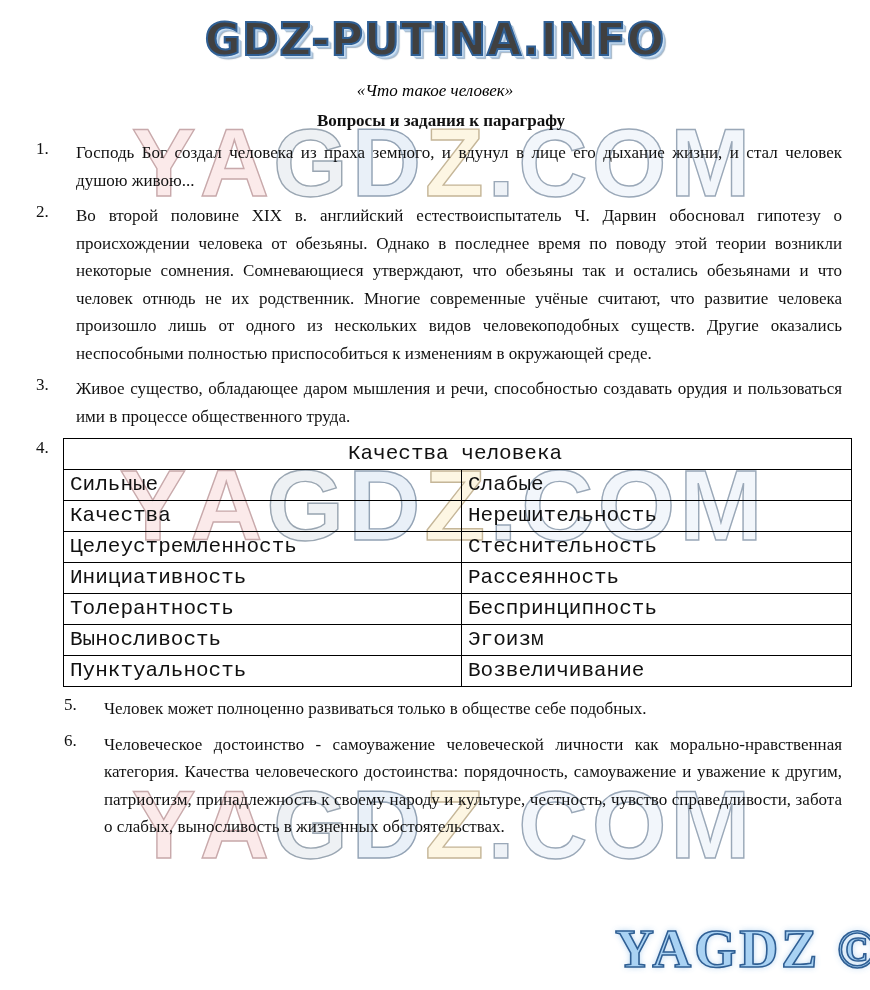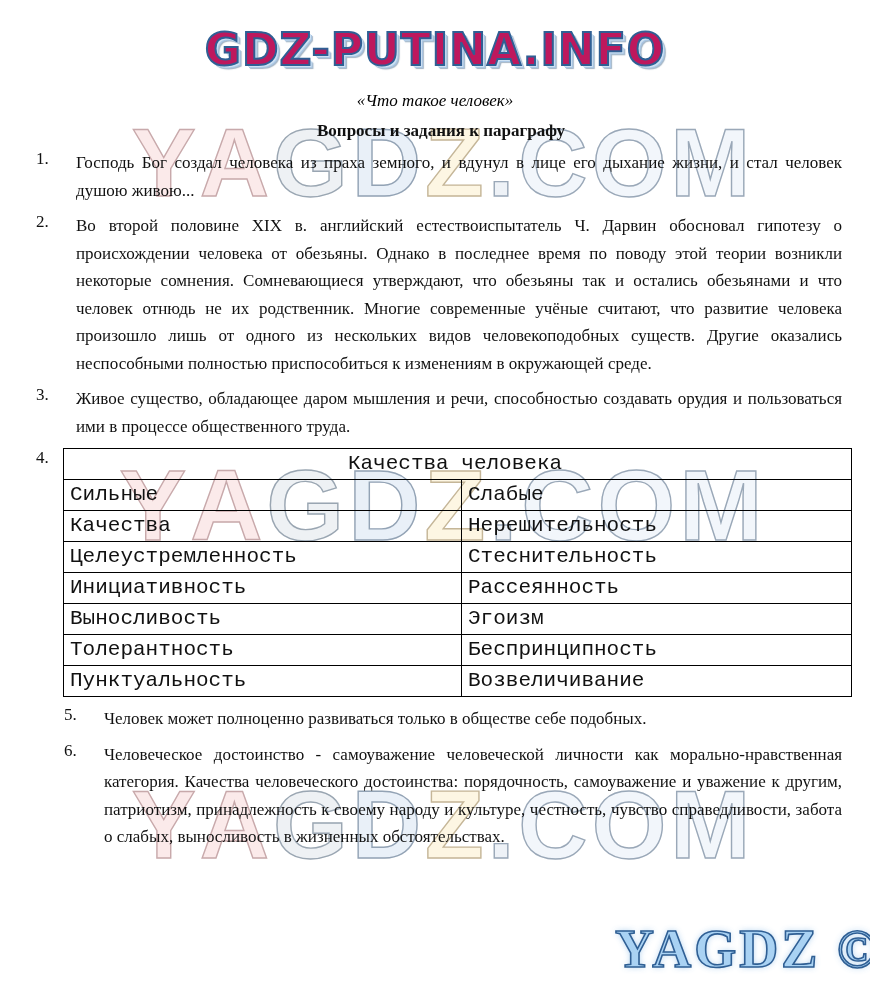--- a/index.html
+++ b/index.html
@@ -48,26 +48,26 @@
   .wm-c, .wm-o, .wm-m { color: #f2f6fb; -webkit-text-stroke: 1.4px #9aa8b8; }
 
   
   .content {
     position: relative;
     z-index: 2;
   }
 
   .logo {
     text-align: center;
-    padding-top: 24px;
+    padding-top: 14px;
     font-family: "DejaVu Sans", sans-serif;
     font-size: 44px;
     font-weight: 700;
     letter-spacing: 1px;
-    color: #be185d;
+    color: #404040;
     -webkit-text-stroke: 2px #2f5f94;
     text-shadow:
       2px 2px 0 #cfe2f3,
       3px 3px 0 #a9c6e4,
       4px 4px 1px rgba(90,120,150,.55);
   }
 
   .doc-title {
     text-align: center;
     font-family: "Liberation Serif", serif;
@@ -222,28 +222,28 @@
         </tr>
         <tr>
           <td>Целеустремленность</td>
           <td>Стеснительность</td>
         </tr>
         <tr>
           <td>Инициативность</td>
           <td>Рассеянность</td>
         </tr>
         <tr>
+          <td>Толерантность</td>
+          <td>Беспринципность</td>
+        </tr>
+        <tr>
           <td>Выносливость</td>
           <td>Эгоизм</td>
         </tr>
         <tr>
-          <td>Толерантность</td>
-          <td>Беспринципность</td>
-        </tr>
-        <tr>
           <td>Пунктуальность</td>
           <td>Возвеличивание</td>
         </tr>
       </tbody>
     </table>
   </div>
 
   <ol class="qlist after-table" style="counter-reset: q 4; padding-left: 28px;">
     <li>
       <p class="para noj">Человек может полноценно развиваться только в обществе себе подобных.</p>

